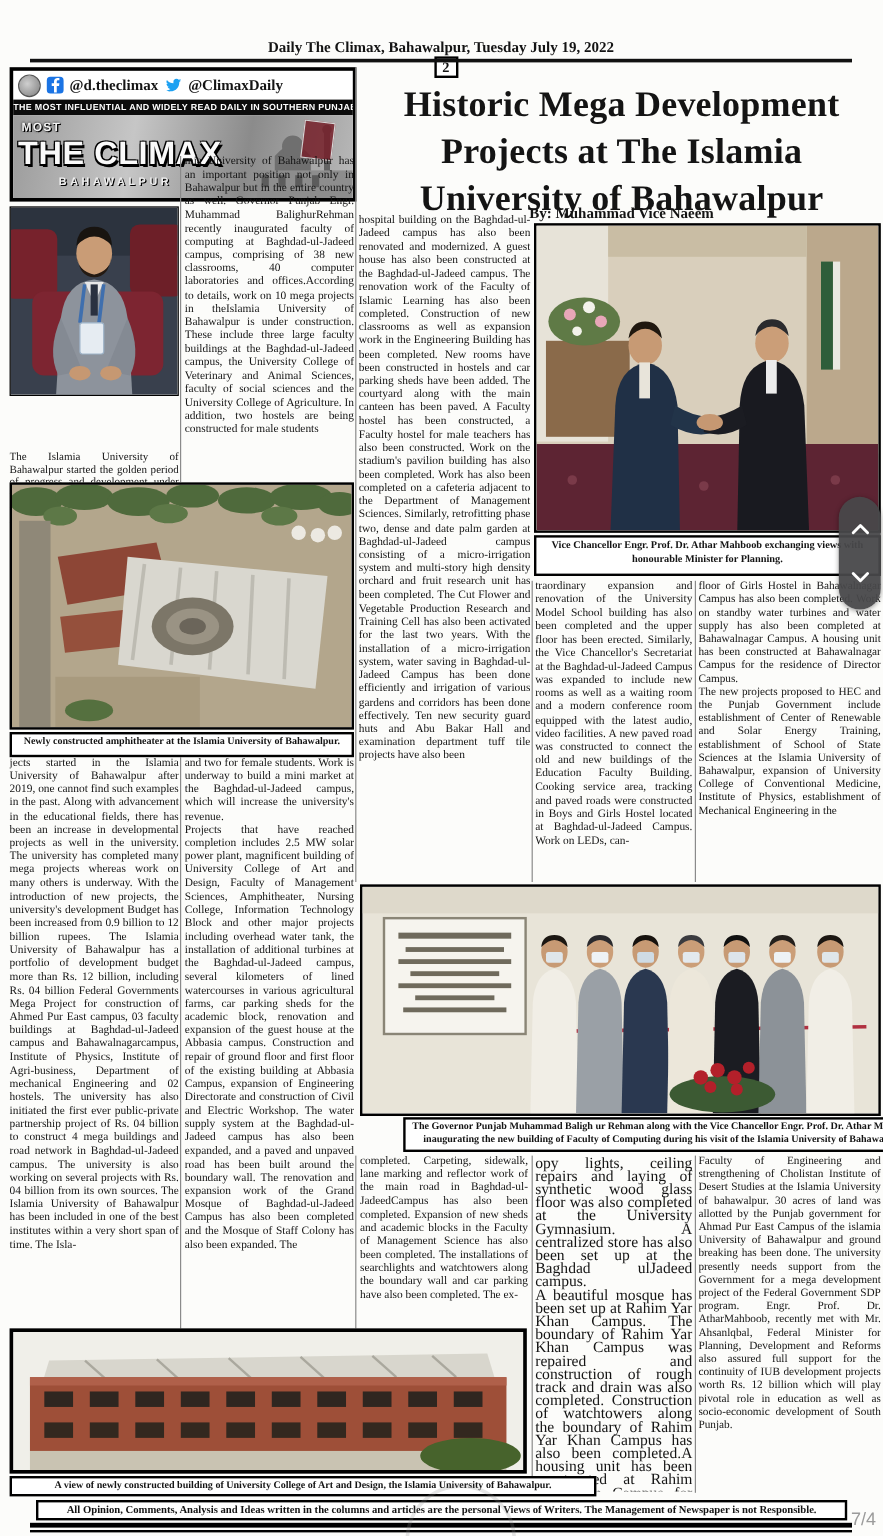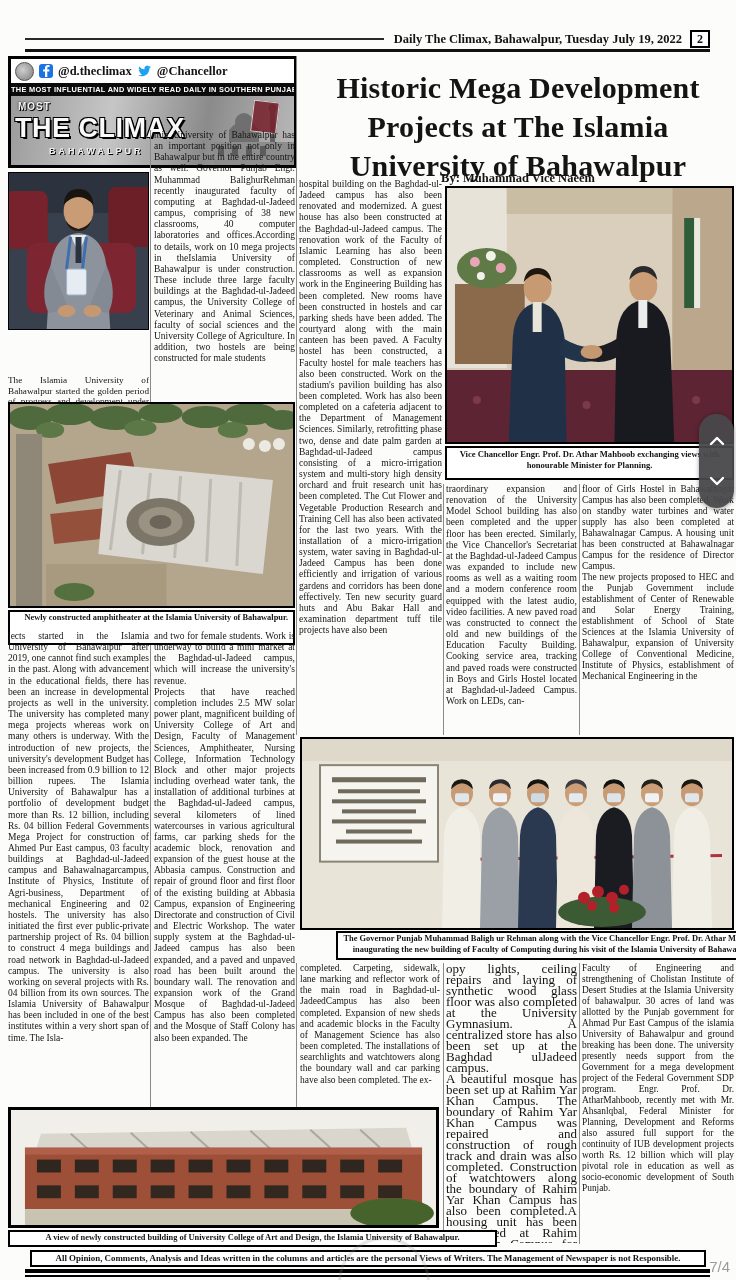--- a/index.html
+++ b/index.html
@@ -1,19 +1,19 @@
 <!DOCTYPE html>
 <html><head>
 <meta charset="utf-8">
 <style>
   html,body{margin:0;padding:0;background:#ddd;}
   .page{position:relative;width:736px;height:1280px;margin:0 auto;background:#fcfcfa;
         font-family:"Liberation Serif",serif;color:#141414;overflow:hidden;}
   
-  .hdr-row{position:absolute;top:30px;left:25px;right:26px;display:flex;align-items:center;}
+  .hdr-row{position:absolute;top:30px;left:25px;right:26px;display:flex;align-items:center;flex-direction:column;}
   .hdr-fill{flex:1;height:0;border-top:2px solid #2a2a2a;margin-right:10px;}
   .hdr-date{font-weight:bold;font-size:12.5px;white-space:nowrap;}
   .hdr-pagebox{margin-left:8px;border:2px solid #000;padding:0 5px;font-weight:bold;font-size:12px;line-height:14px;background:#fff;}
   .hdr-rule{position:absolute;top:49px;left:25px;right:26px;height:3px;background:#111;}
   
   .masthead{position:absolute;left:8px;top:56px;width:289px;height:112px;border:3px solid #000;background:#fff;box-sizing:border-box;}
   .social-row{height:24px;display:flex;align-items:center;gap:5px;padding:0 4px;font-family:"Liberation Serif",serif;font-weight:bold;font-size:12.5px;}
   .emblem{width:17px;height:17px;border-radius:50%;background:radial-gradient(circle at 40% 40%,#cfcfcf,#7d7d7d);border:1px solid #555;flex:0 0 auto;}
   .fbicon{width:14px;height:14px;border-radius:3px;background:#1b74e4;flex:0 0 auto;}
   .twicon{width:15px;height:13px;flex:0 0 auto;}
@@ -73,21 +73,21 @@
         <svg viewBox="0 0 14 14" width="14" height="14">
             <path d="M8.3 13V7.6h1.9l.3-2.2H8.3V4c0-.6.2-1.1 1.1-1.1h1.1V1a13 13 0 0 0-1.6-.1c-1.7 0-2.9 1-2.9 3v1.5H4.1v2.2H6V13z" fill="#fff"></path>
           </svg>
       </span>
       <span>@d.theclimax</span>
       <span class="twicon">
         <svg viewBox="0 0 16 14" width="15" height="13">
             <path d="M15 2.2c-.5.3-1 .4-1.6.5A2.8 2.8 0 0 0 14.6.9c-.5.3-1.1.6-1.8.7A2.8 2.8 0 0 0 8 4.1c0 .2 0 .4.1.6A8 8 0 0 1 2.2 1.7a2.8 2.8 0 0 0 .9 3.7c-.5 0-.9-.1-1.3-.3 0 1.4 1 2.5 2.2 2.8-.4.1-.8.1-1.2 0 .3 1.1 1.3 1.9 2.6 2A5.7 5.7 0 0 1 1 11.1 8 8 0 0 0 5.3 12c5.2 0 8-4.3 8-8v-.4c.6-.4 1.2-1 1.7-1.4z" fill="#1da1f2"></path>
           </svg>
       </span>
-      <span>@Chancellor</span>
+      <span>@ClimaxDaily</span>
     </div>
     <div class="tagline">THE MOST INFLUENTIAL AND WIDELY READ DAILY IN SOUTHERN PUNJAB</div>
     <div class="banner">
       <svg class="banner-mosque" viewBox="0 0 120 69" width="120" height="69">
         <rect width="120" height="69" fill="#a8a8a8" opacity="0"></rect>
         <path d="M55 69 V34 Q70 16 85 34 V69 Z" fill="#6f6f6f"></path>
         <circle cx="70" cy="26" r="9" fill="#6f6f6f"></circle>
         <rect x="96" y="14" width="5" height="55" fill="#636363"></rect>
         <circle cx="98.5" cy="12" r="4" fill="#636363"></circle>
         <rect x="40" y="46" width="80" height="23" fill="#8d8d8d"></rect>
@@ -216,21 +216,21 @@
           <path d="M200 75 L196 158"></path>
           <path d="M230 78 L226 162"></path>
       </g>
       <ellipse cx="150" cy="118" rx="34" ry="24" fill="#7c7668"></ellipse>
       <ellipse cx="150" cy="118" rx="22" ry="15" fill="#9a9384"></ellipse>
       <ellipse cx="150" cy="118" rx="11" ry="7" fill="#6b655a"></ellipse>
       <rect x="36" y="160" width="120" height="42" fill="#a89a7e"></rect>
       <ellipse cx="64" cy="188" rx="20" ry="9" fill="#55703f"></ellipse>
     </svg>
   </div>
-  <div class="capbox nowrapcap" style="left:8px;top:610px;width:287px;height:35px;text-align:right;">Newly constructed amphitheater at the Islamia University of Bahawalpur.</div>
+  <div class="capbox nowrapcap" style="left:8px;top:610px;width:287px;height:21px;">Newly constructed amphitheater at the Islamia University of Bahawalpur.</div>
 
   <div class="tcol" style="left:8px;top:631px;width:141px;height:486px;">jects started in the Islamia University of Bahawalpur after 2019, one cannot find such examples in the past. Along with advancement in the educational fields, there has been an increase in developmental projects as well in the university. The university has completed many mega projects whereas work on many others is underway. With the introduction of new projects, the university's development Budget has been increased from 0.9 billion to 12 billion rupees. The Islamia University of Bahawalpur has a portfolio of development budget more than Rs. 12 billion, including Rs. 04 billion Federal Governments Mega Project for construction of Ahmed Pur East campus, 03 faculty buildings at Baghdad-ul-Jadeed campus and Bahawalnagarcampus, Institute of Physics, Institute of Agri-business, Department of mechanical Engineering and 02 hostels. The university has also initiated the first ever public-private partnership project of Rs. 04 billion to construct 4 mega buildings and road network in Baghdad-ul-Jadeed campus. The university is also working on several projects with Rs. 04 billion from its own sources. The Islamia University of Bahawalpur has been included in one of the best institutes within a very short span of time. The Isla-</div>
   <div class="tcol" style="left:154px;top:631px;width:141px;height:486px;">and two for female students. Work is underway to build a mini market at the Baghdad-ul-Jadeed campus, which will increase the university's revenue.
 Projects that have reached completion includes 2.5 MW solar power plant, magnificent building of University College of Art and Design, Faculty of Management Sciences, Amphitheater, Nursing College, Information Technology Block and other major projects including overhead water tank, the installation of additional turbines at the Baghdad-ul-Jadeed campus, several kilometers of lined watercourses in various agricultural farms, car parking sheds for the academic block, renovation and expansion of the guest house at the Abbasia campus. Construction and repair of ground floor and first floor of the existing building at Abbasia Campus, expansion of Engineering Directorate and construction of Civil and Electric Workshop. The water supply system at the Baghdad-ul-Jadeed campus has also been expanded, and a paved and unpaved road has been built around the boundary wall. The renovation and expansion work of the Grand Mosque of Baghdad-ul-Jadeed Campus has also been completed and the Mosque of Staff Colony has also been expanded. The</div>
 
   <div class="photo" style="left:300px;top:737px;width:434px;height:193px;">
     <svg viewBox="0 0 430 188" preserveAspectRatio="none">
       <rect width="430" height="188" fill="#e8e4d8"></rect>
       <rect width="430" height="22" fill="#ded9cb"></rect>
       <rect x="18" y="26" width="118" height="96" fill="#f6f4ee" stroke="#8a8576" stroke-width="2"></rect>

